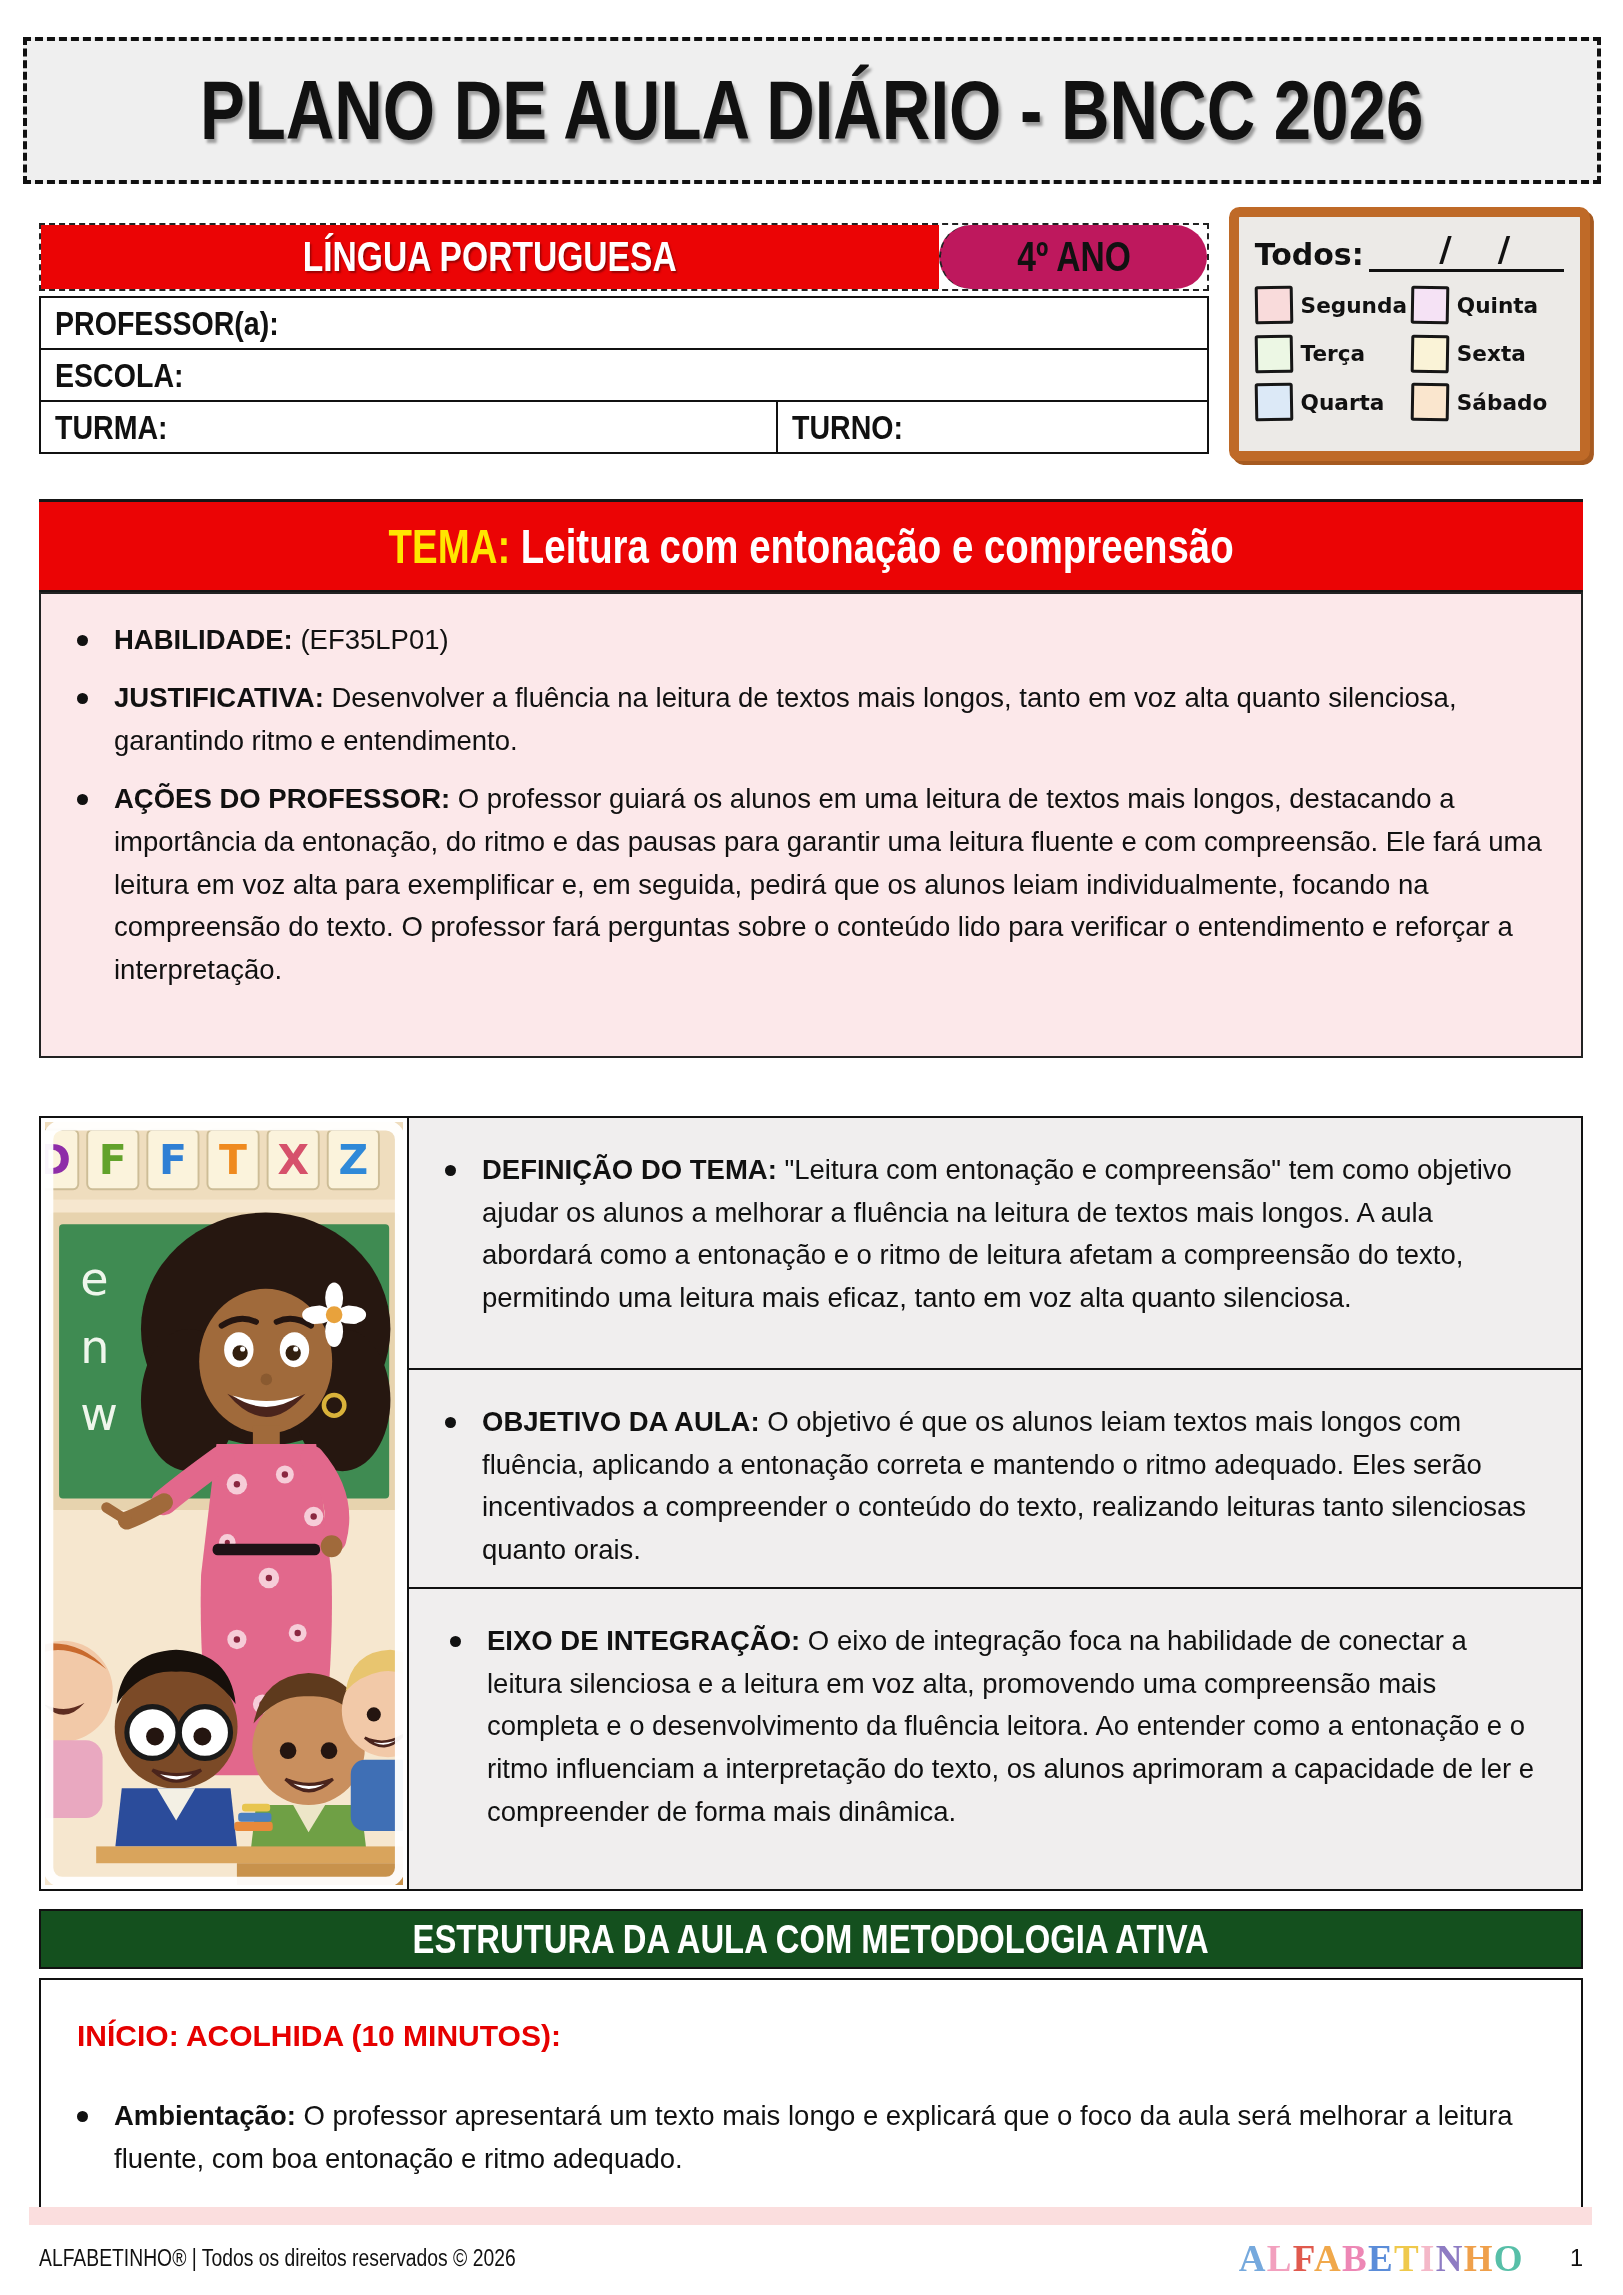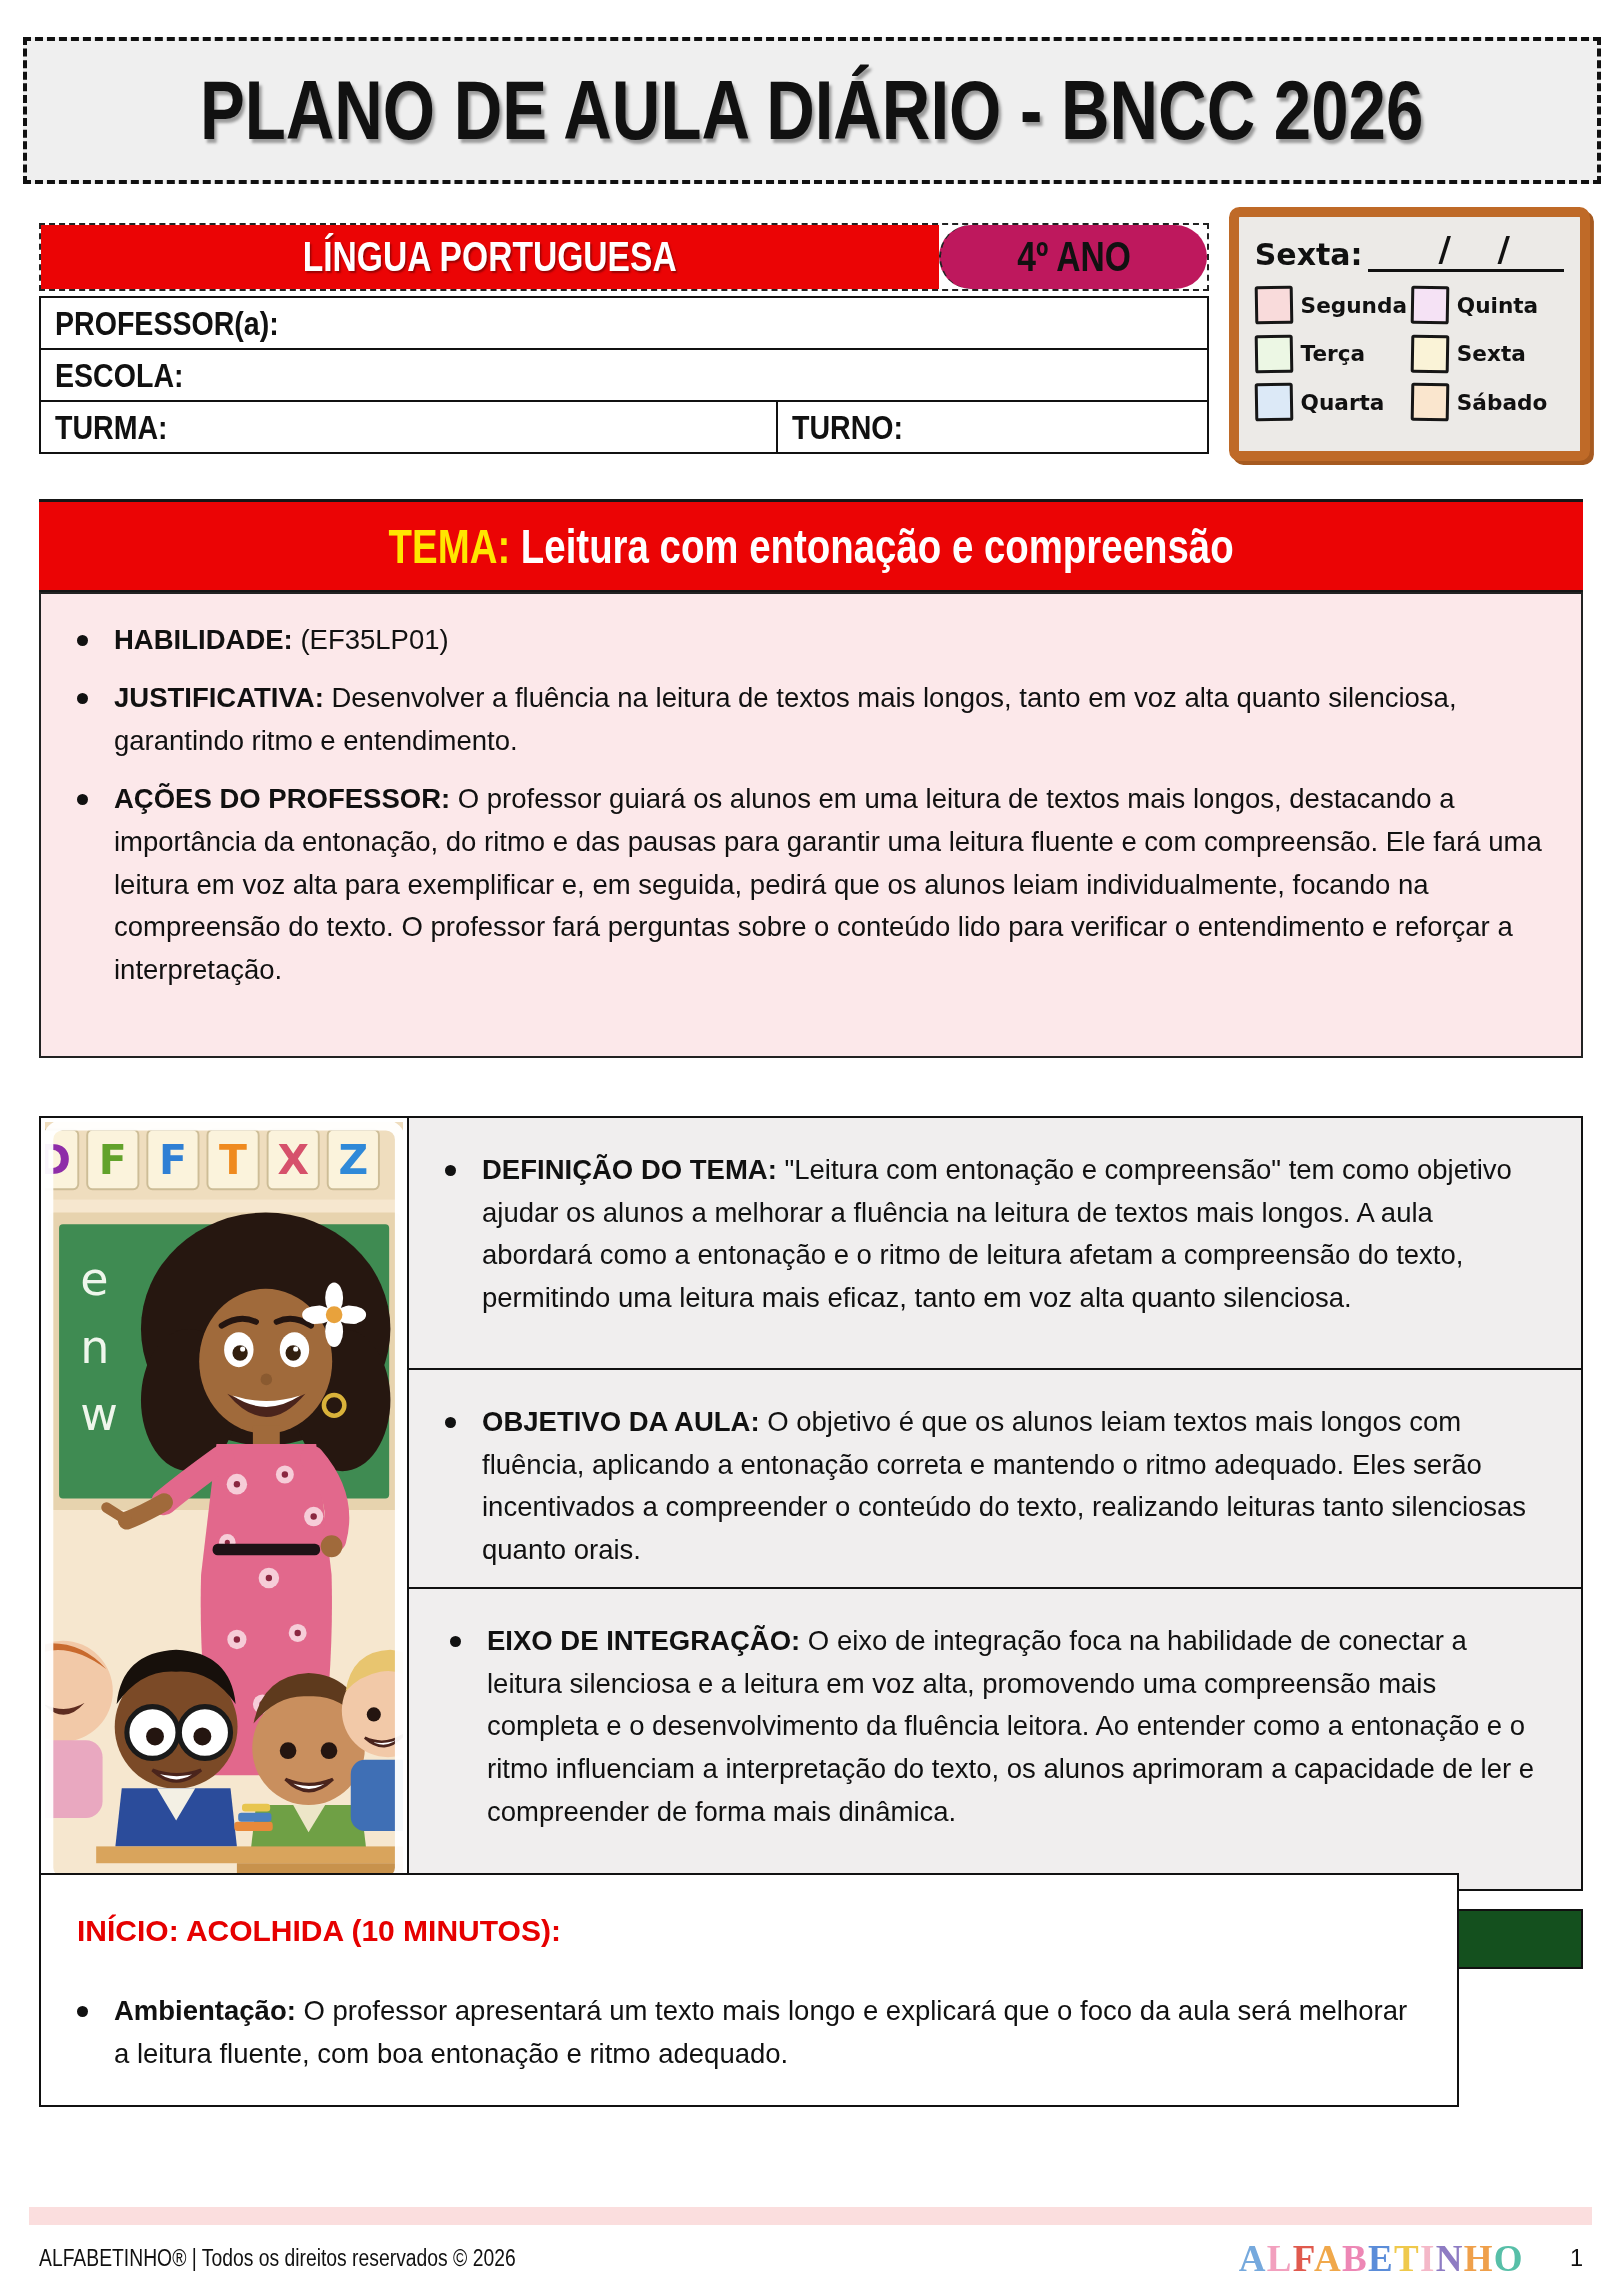--- a/index.html
+++ b/index.html
@@ -70,21 +70,21 @@
   .illus svg{width:100%;height:100%;display:block;}
   .apres-cells{flex:1;display:flex;flex-direction:column;border-left:2px solid #111;}
   .apres-cell{background:#F0EEEE;border-bottom:2px solid #111;padding:31px 33px 0 36px;box-sizing:border-box;overflow:hidden;}
   .apres-cell:last-child{border-bottom:none;}
   .ac1{flex:0 0 252px;} .ac2{flex:0 0 219px;} .ac3{flex:1;padding-left:41px;}
 
   
   .estr-banner{position:absolute;left:39px;top:1909px;width:1544px;height:60px;background:#14501E;
                border:2px solid #111;box-sizing:border-box;display:flex;align-items:center;justify-content:center;
                color:#fff;font-size:41px;font-weight:800;}
-  .estr-body{position:absolute;left:39px;top:1873px;width:1420px;height:234px;border:2px solid #111;
+  .estr-body{position:absolute;left:39px;top:1978px;width:1544px;height:234px;border:2px solid #111;
              box-sizing:border-box;background:#fff;padding:22px 33px 0 36px;overflow:hidden;}
   .inicio{color:#E60000;font-size:30px;font-weight:800;margin:17px 0 42px 0;}
 
   
   .pink-band{position:absolute;left:29px;top:2207px;width:1563px;height:17.7px;background:#FBDEDE;}
   .footer{position:absolute;left:39px;top:2232px;width:1544px;height:52px;display:flex;align-items:center;}
   .footer .fl{font-size:23px;color:#111;}
   .footer .spacer{flex:1;}
   .logo{font-family:"Liberation Serif",serif;font-weight:700;font-size:37px;letter-spacing:1.3px;margin-right:46px;}
   .footer .pg{font-size:23.6px;}
@@ -123,21 +123,21 @@
         <span class="cxl">TURMA:</span>
       </div>
       <div class="cell turno">
         <span class="cxl">TURNO:</span>
       </div>
     </div>
   </div>
 
   <div class="date-box">
     <div class="data-line">
-      <span class="data-label">Sexta:</span>
+      <span class="data-label">Todos:</span>
       <span class="date-rule">
         <span class="sl sl1">/</span>
         <span class="sl sl2">/</span>
       </span>
     </div>
     <div class="days-grid">
       <div class="day">
         <span class="box" style="background:#F9DBDB"></span>
         <span class="lbl">Segunda</span>
       </div>

